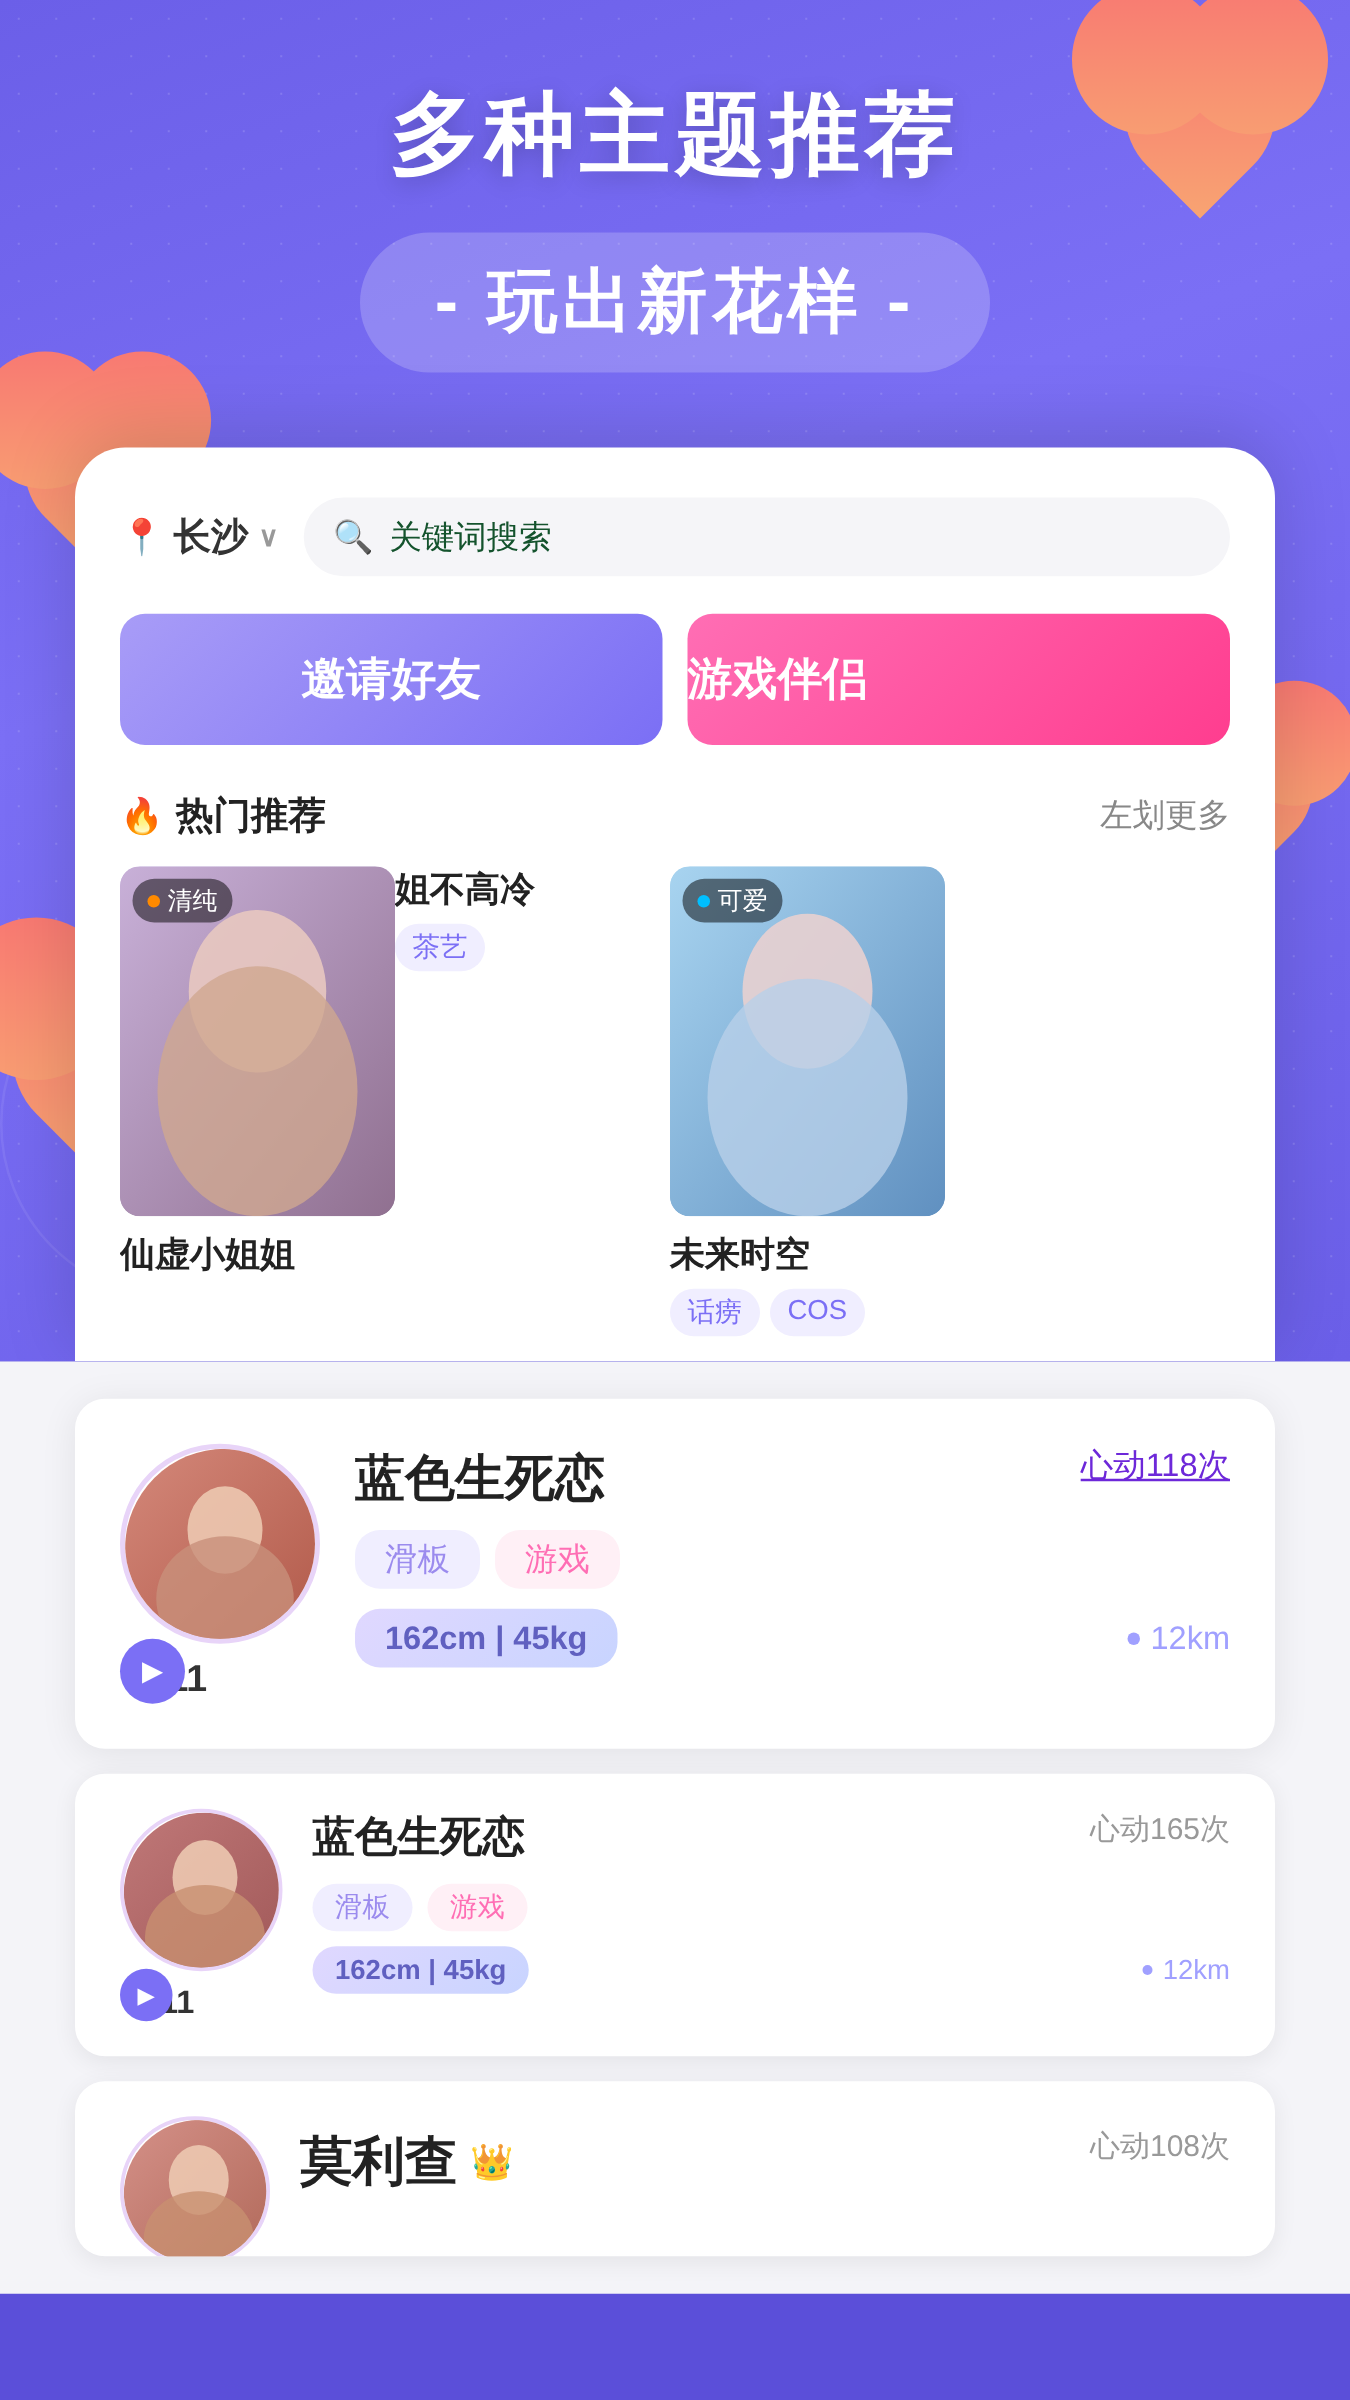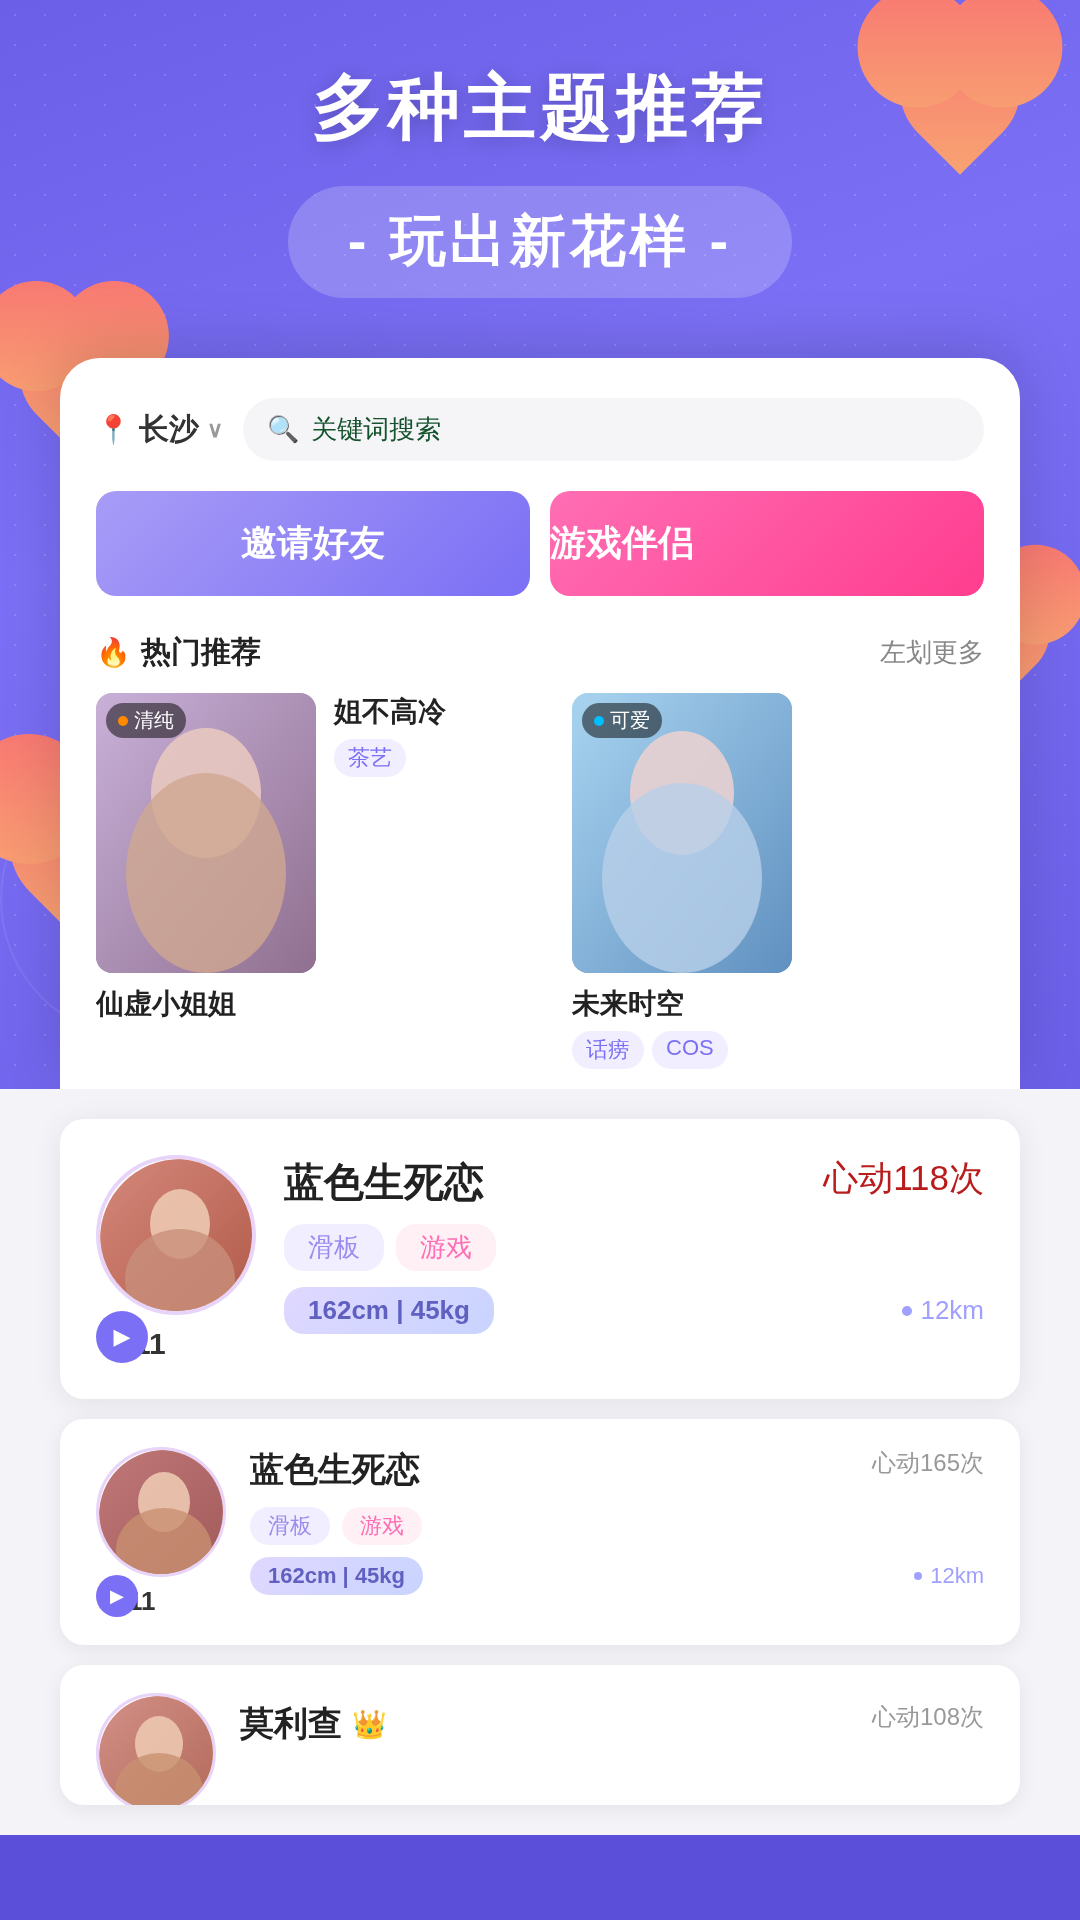--- a/index.html
+++ b/index.html
@@ -185,21 +185,20 @@
       font-size: 30px;
       font-weight: 700;
       color: #222;
     }
     .fire-icon { font-size: 28px; }
     .section-more { font-size: 26px; color: #888; }
 
     
     .profile-cards {
       display: flex;
-      gap: 18px;
       overflow: hidden;
       padding-bottom: 20px;
     }
     .profile-card {
       width: 220px;
       flex-shrink: 0;
     }
     .profile-card-img {
       width: 220px;
       height: 280px;
@@ -316,21 +315,21 @@
       margin-top: 10px;
     }
     .user-info { flex: 1; }
     .user-name-row {
       display: flex;
       justify-content: space-between;
       align-items: flex-start;
       margin-bottom: 14px;
     }
     .user-name { font-size: 40px; font-weight: 700; color: #222; }
-    .heart-count { font-size: 35px; color: #b91c1c; }
+    .heart-count { font-size: 26px; color: #6d28d9; text-decoration: underline; }
     .user-tags { display: flex; gap: 12px; margin-bottom: 16px; }
     .utag-purple {
       background: #F0EEFF;
       color: #9B8BEE;
       font-size: 26px;
       padding: 6px 24px;
       border-radius: 20px;
     }
     .utag-pink {
       background: #FFF0F6;
@@ -404,21 +403,21 @@
     
     .user-card-third {
       background: white;
       border-radius: 24px;
       padding: 28px 36px 0 36px;
       margin-bottom: 0;
       display: flex;
       gap: 24px;
       align-items: flex-start;
     }
-    .user-name-third { font-size: 34px; font-weight: 700; color: #222; }
+    .user-name-third { font-size: 42px; font-weight: 700; color: #222; }
     .crown-icon { color: #FFB800; font-size: 28px; }
     .heart-count-third { font-size: 24px; color: #999; }
   </style>
 </head>
 <body>
 
 <div class="hero">
   <div class="hero-circle-1"></div>
   <div class="hero-circle-2"></div>
 

